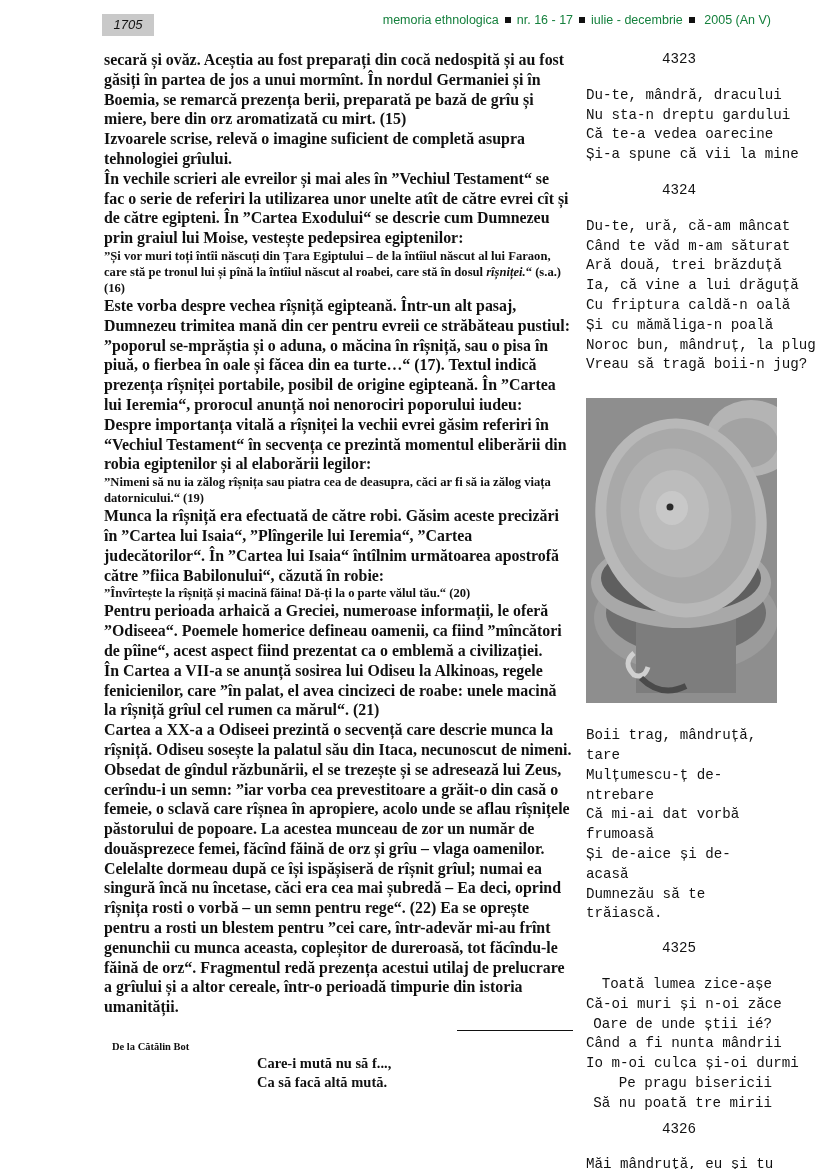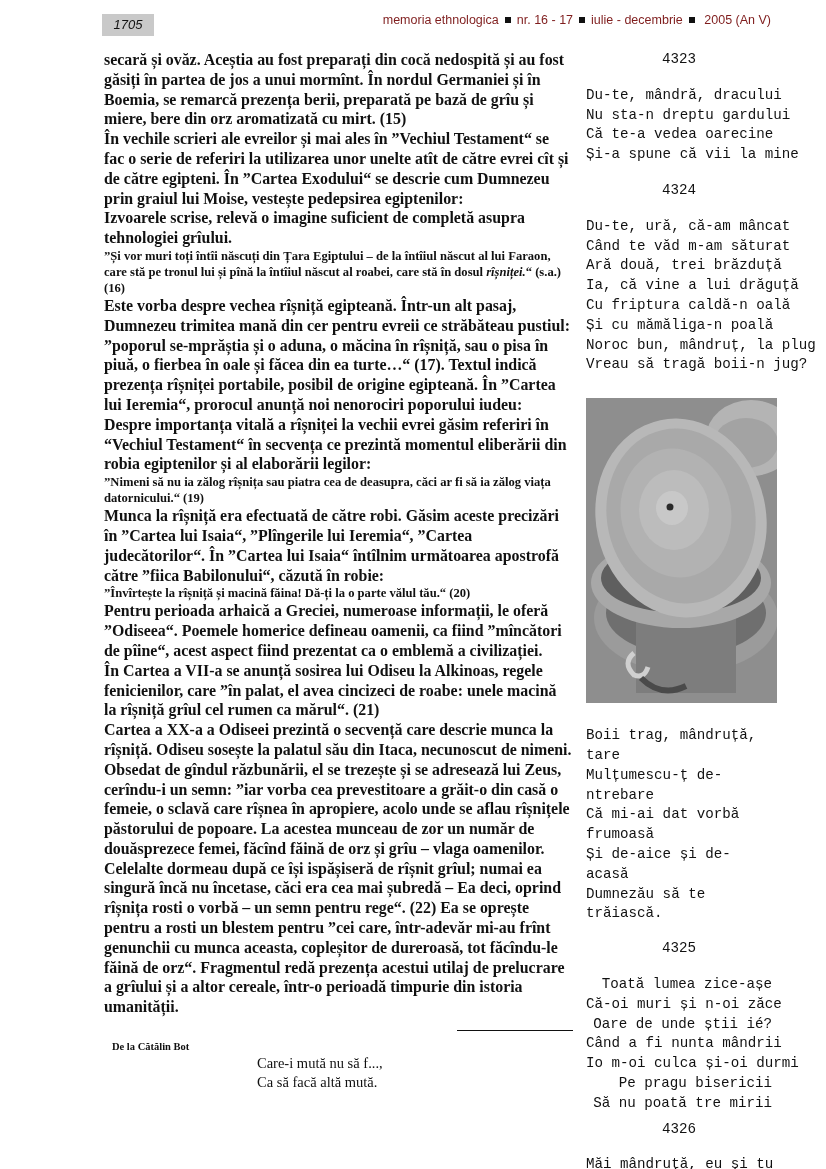--- a/index.html
+++ b/index.html
@@ -4,21 +4,21 @@
 <style>
   html, body { margin: 0; padding: 0; background: #ffffff; }
   body { width: 826px; height: 1169px; position: relative; overflow: hidden; color: #111; }
   .header-num {
     position: absolute; left: 102px; top: 14px; width: 52px; height: 22px;
     background: #c9c9c9; font-family: "Liberation Sans", sans-serif; font-style: italic;
     font-size: 13px; line-height: 22px; text-align: center; color: #111;
   }
   .header-meta {
     position: absolute; right: 55px; top: 13px; font-family: "Liberation Sans", sans-serif;
-    font-size: 12.5px; color: #7f1d1d; white-space: pre;
+    font-size: 12.5px; color: #15803d; white-space: pre;
   }
   .header-meta .sq { display: inline-block; width: 6px; height: 6px; background: #111; margin: 0 6px 2px 6px; vertical-align: middle; }
   .main {
     position: absolute; left: 104px; top: 50px; width: 468px;
     font-family: "Liberation Serif", serif; font-size: 15.9px; line-height: 19.8px;
   }
   .main p { margin: 0; font-weight: bold; }
   .main .quote { font-size: 12.6px; line-height: 16px; }
   .right {
     position: absolute; left: 586px; top: 50px; width: 186px;
@@ -26,32 +26,32 @@
   }
   .poem-num { text-align: center; margin: 0; }
   .poem-lines { margin: 16px 0 0 0; }
   .poem-lines div { white-space: nowrap; text-align: right; }
   .photo {
     position: absolute; left: 586px; top: 398px; width: 191px; height: 305px;
     background: #8a8a8a; overflow: hidden;
   }
   .rule { position: absolute; left: 457px; top: 1030px; width: 116px; height: 1px; background: #111; }
   .credit { position: absolute; left: 112px; top: 1041px; font-family: "Liberation Serif", serif; font-weight: bold; font-size: 10.5px; }
-  .proverb { position: absolute; left: 257px; top: 1054px; font-family: "Liberation Serif", serif; font-weight: normal; font-size: 14.5px; line-height: 19px; }
+  .proverb { position: absolute; left: 257px; top: 1054px; font-family: "Liberation Serif", serif; font-weight: bold; font-size: 14.5px; line-height: 19px; }
 </style>
 </head>
 <body>
 
 <div class="header-num">1705</div>
 <div class="header-meta"><span>memoria ethnologica</span><span class="sq"></span><span>nr. 16 - 17</span><span class="sq"></span><span>iulie - decembrie</span><span class="sq"></span> <span>2005 (An V)</span></div>
 
 <div class="main">
   <p>secară și ovăz. Aceștia au fost preparați din cocă nedospită și au fost găsiți în partea de jos a unui mormînt. În nordul Germaniei și în Boemia, se remarcă prezența berii, preparată pe bază de grîu și miere, bere din orz aromatizată cu mirt. (15)</p>
+  <p>Izvoarele scrise, relevă o imagine suficient de completă asupra tehnologiei grîului.</p>
   <p>În vechile scrieri ale evreilor și mai ales în ”Vechiul Testament“ se fac o serie de referiri la utilizarea unor unelte atît de către evrei cît și de către egipteni. În ”Cartea Exodului“ se descrie cum Dumnezeu prin graiul lui Moise, vestește pedepsirea egiptenilor:</p>
-  <p>Izvoarele scrise, relevă o imagine suficient de completă asupra tehnologiei grîului.</p>
   <p class="quote"><span>”Și vor muri toți întîi născuți din Țara Egiptului – de la întîiul născut al lui Faraon, care stă pe tronul lui și pînă la întîiul născut al roabei, care stă în dosul </span><i>rîșniței.</i><span>“ (s.a.) (16)</span></p>
   <p>Este vorba despre vechea rîșniță egipteană. Într-un alt pasaj, Dumnezeu trimitea mană din cer pentru evreii ce străbăteau pustiul:</p>
   <p>”poporul se-mprăștia și o aduna, o măcina în rîșniță, sau o pisa în piuă, o fierbea în oale și făcea din ea turte…“ (17). Textul indică prezența rîșniței portabile, posibil de origine egipteană. În ”Cartea lui Ieremia“, prorocul anunță noi nenorociri poporului iudeu:</p>
   <p>Despre importanța vitală a rîșniței la vechii evrei găsim referiri în “Vechiul Testament“ în secvența ce prezintă momentul eliberării din robia egiptenilor și al elaborării legilor:</p>
   <p class="quote">”Nimeni să nu ia zălog rîșnița sau piatra cea de deasupra, căci ar fi să ia zălog viața datornicului.“ (19)</p>
   <p>Munca la rîșniță era efectuată de către robi. Găsim aceste precizări în ”Cartea lui Isaia“, ”Plîngerile lui Ieremia“, ”Cartea judecătorilor“. În ”Cartea lui Isaia“ întîlnim următoarea apostrofă către ”fiica Babilonului“, căzută în robie:</p>
   <p class="quote">”Învîrtește la rîșniță și macină făina! Dă-ți la o parte vălul tău.“ (20)</p>
   <p>Pentru perioada arhaică a Greciei, numeroase informații, le oferă ”Odiseea“. Poemele homerice defineau oamenii, ca fiind ”mîncători de pîine“, acest aspect fiind prezentat ca o emblemă a civilizației.</p>
   <p>În Cartea a VII-a se anunță sosirea lui Odiseu la Alkinoas, regele fenicienilor, care ”în palat, el avea cincizeci de roabe: unele macină la rîșniță grîul cel rumen ca mărul“. (21)</p>
   <p>Cartea a XX-a a Odiseei prezintă o secvență care descrie munca la rîșniță. Odiseu sosește la palatul său din Itaca, necunoscut de nimeni. Obsedat de gîndul răzbunării, el se trezește și se adresează lui Zeus, cerîndu-i un semn: ”iar vorba cea prevestitoare a grăit-o din casă o femeie, o sclavă care rîșnea în apropiere, acolo unde se aflau rîșnițele păstorului de popoare. La acestea munceau de zor un număr de douăsprezece femei, făcînd făină de orz și grîu – vlaga oamenilor. Celelalte dormeau după ce își ispășiseră de rîșnit grîul; numai ea singură încă nu încetase, căci era cea mai șubredă – Ea deci, oprind rîșnița rosti o vorbă – un semn pentru rege“. (22) Ea se oprește pentru a rosti un blestem pentru ”cei care, într-adevăr mi-au frînt genunchii cu munca aceasta, copleșitor de dureroasă, tot făcîndu-le făină de orz“. Fragmentul redă prezența acestui utilaj de prelucrare a grîului și a altor cereale, într-o perioadă timpurie din istoria umanității.</p>

